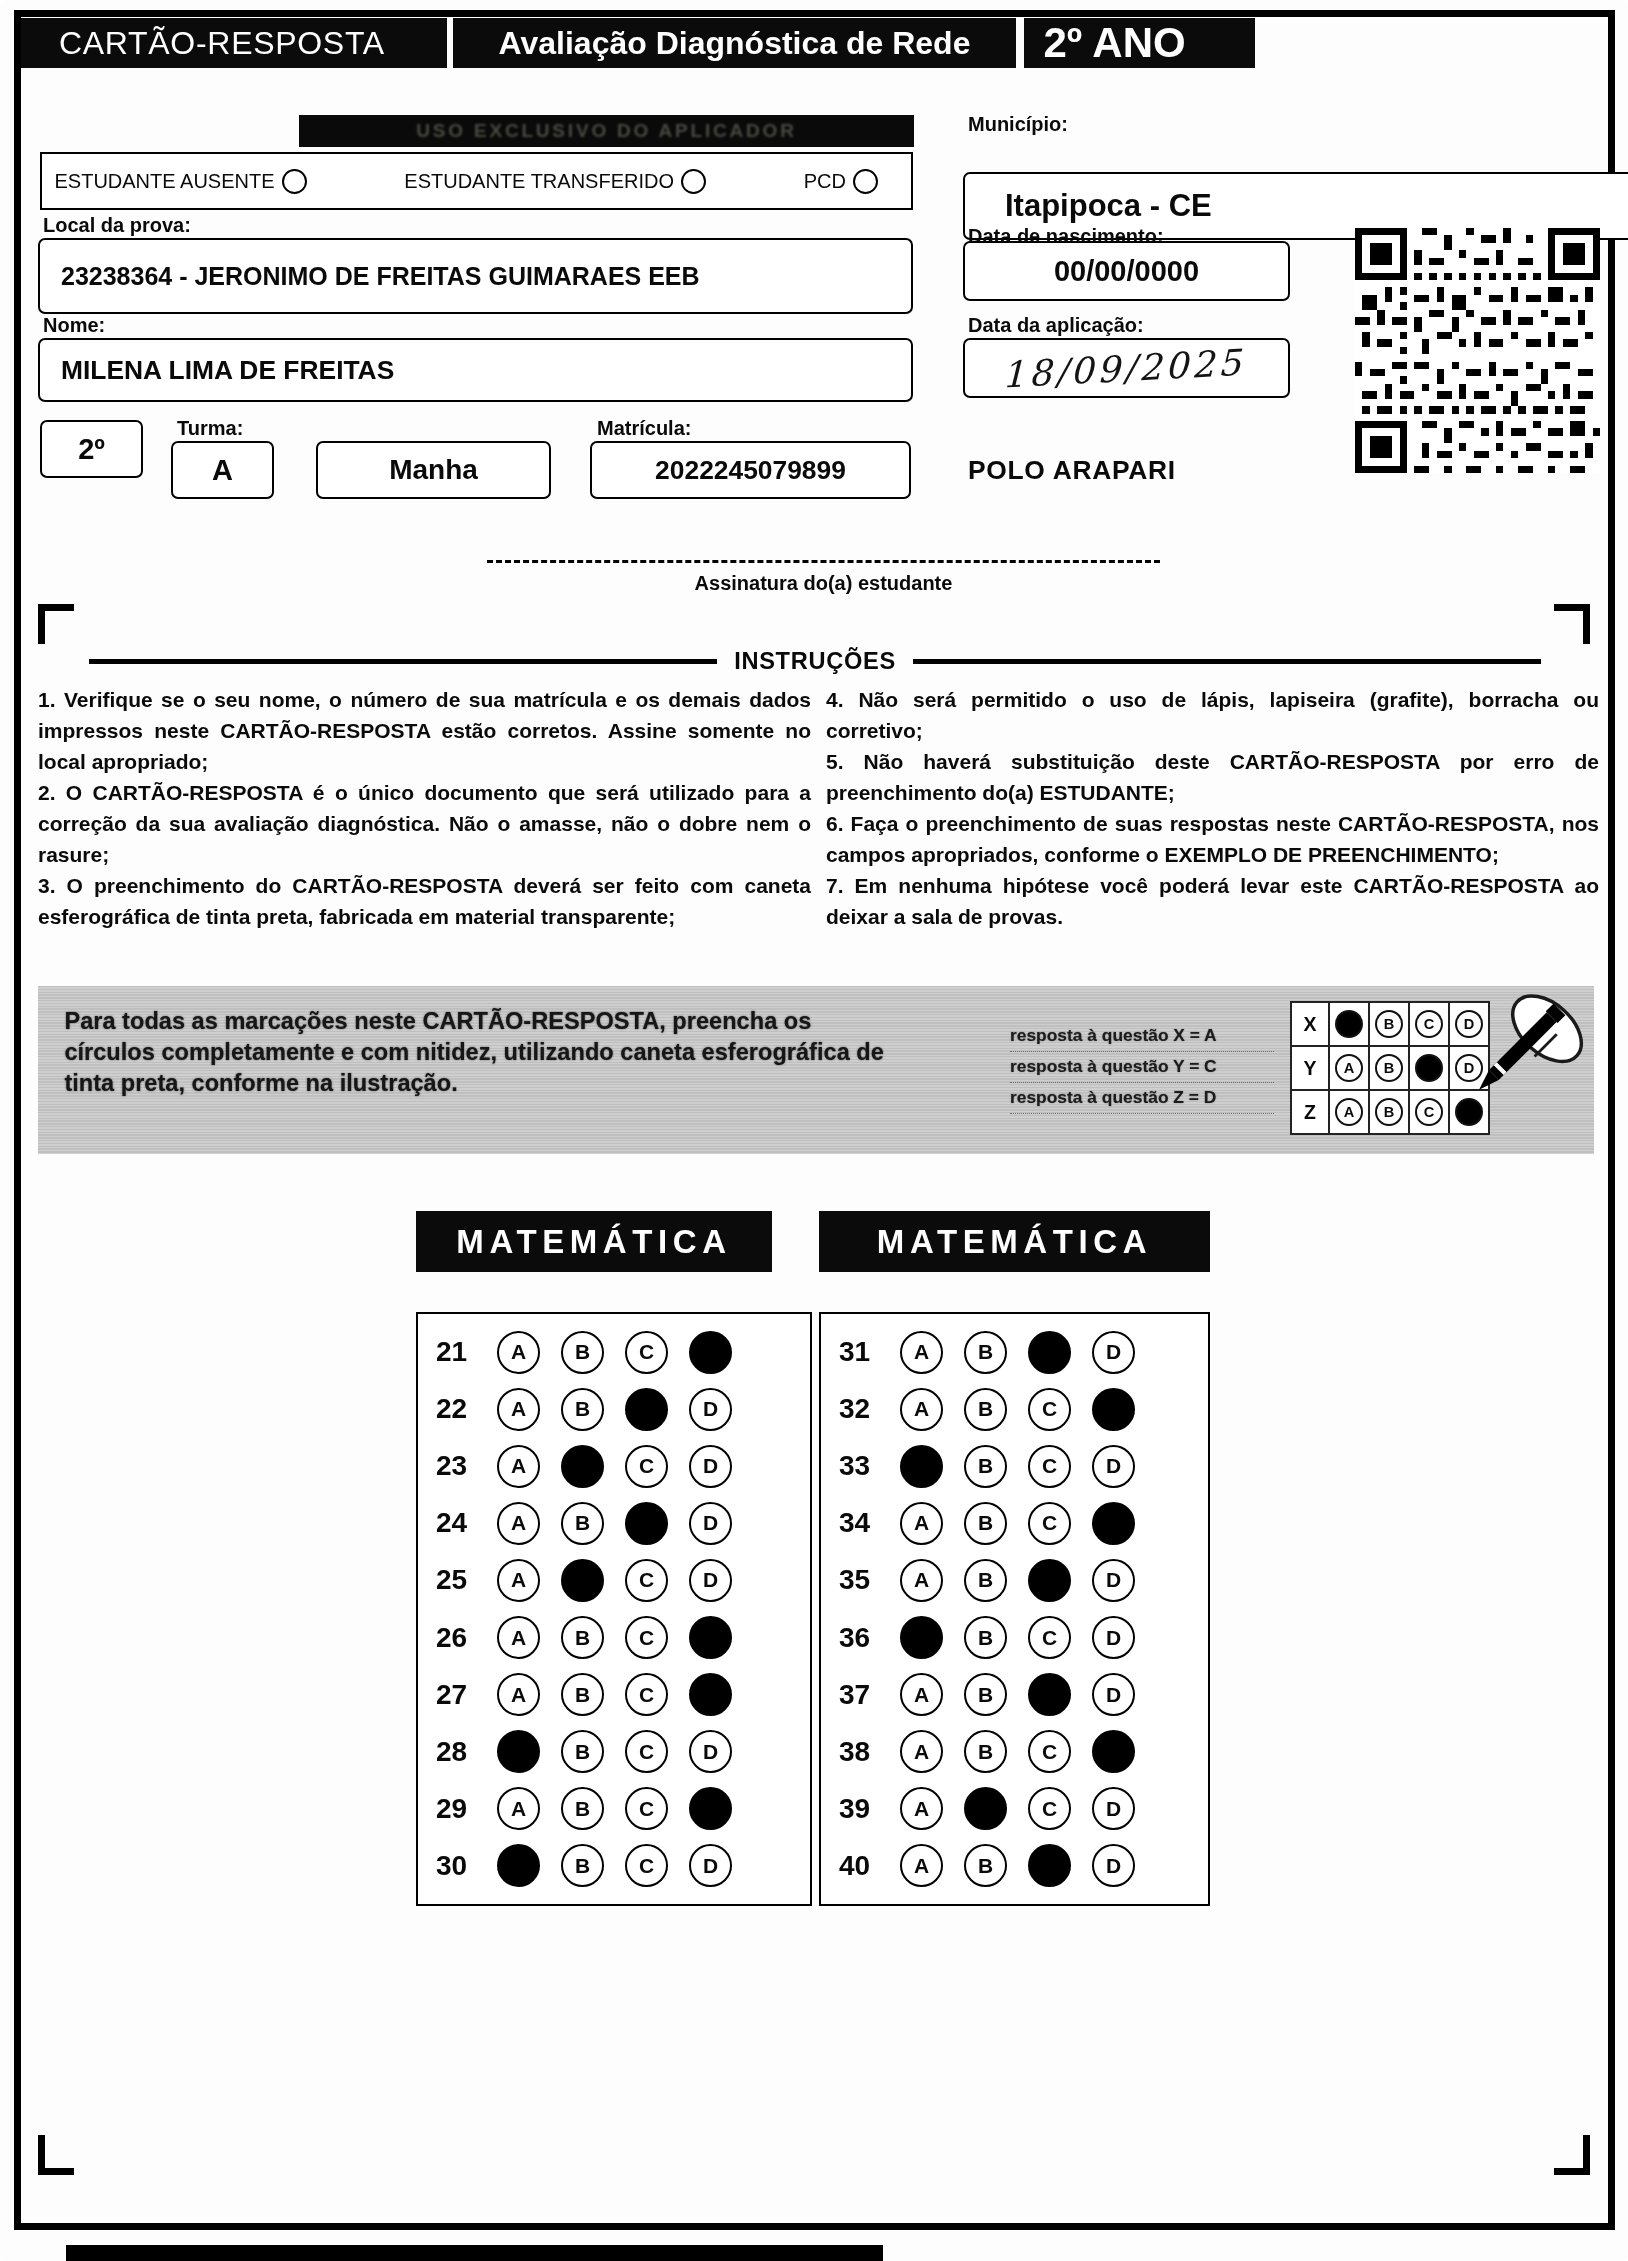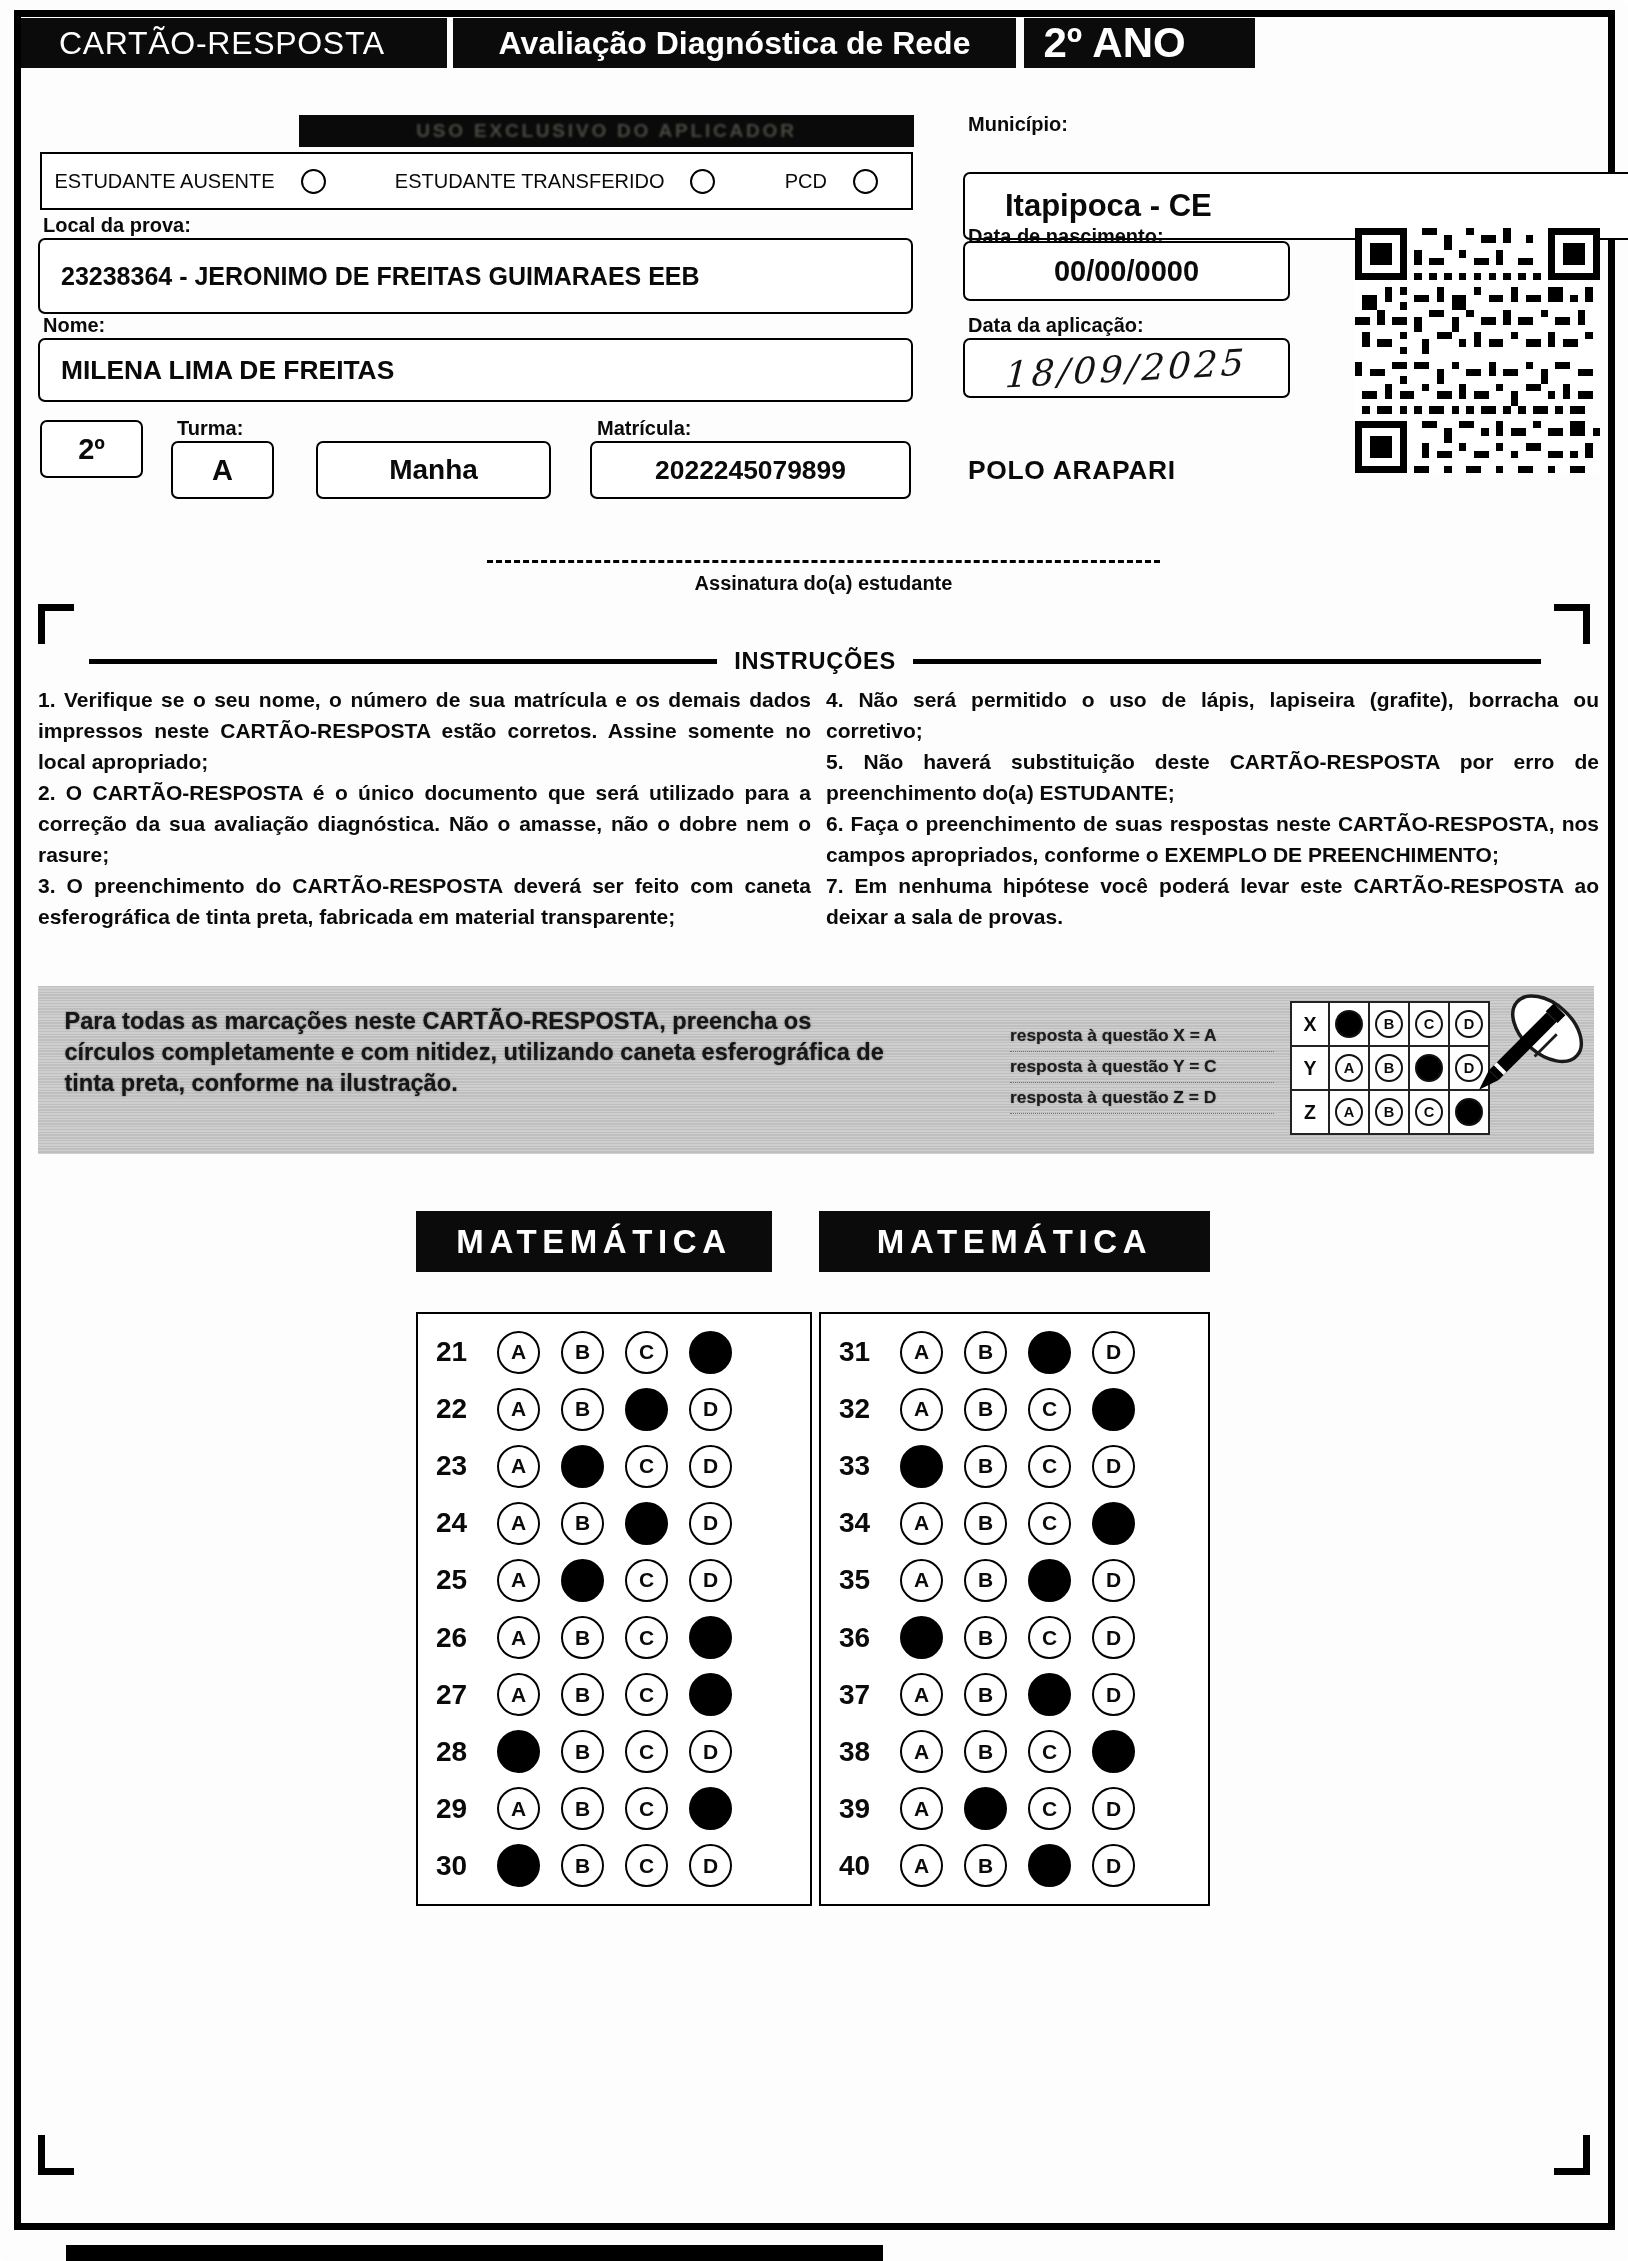--- a/index.html
+++ b/index.html
@@ -13,21 +13,21 @@
   
   .hseg { position:absolute; top:18px; height:50px; background:#0b0b0b; color:#fff; display:flex; align-items:center; }
   .hseg1 { left:21px;  width:426px; font-size:32px; padding-left:38px; letter-spacing:0.7px; }
   .hseg2 { left:453px; width:563px; font-size:32px; font-weight:bold; justify-content:center; }
   .hseg3 { left:1024px; width:231px; font-size:42px; font-weight:bold; padding-left:19.5px; }
 
   
   .redacted-bar { position:absolute; left:299px; top:115px; width:615px; height:32px; background:#0a0a0a; display:flex; align-items:center; justify-content:center; overflow:hidden; }
   .redacted-text { color:#4a4a42; font-size:19px; letter-spacing:2.8px; font-weight:bold; filter:blur(1px); white-space:nowrap; }
   .status-box { position:absolute; left:40px; top:152px; width:873px; height:58px; border:2.1px solid #000; display:flex; align-items:center; justify-content:space-between; padding:0 33px 0 12.5px; background:#fff; }
-  .status-item { display:flex; align-items:center; gap:26px;justify-content:space-between; }
+  .status-item { display:flex; align-items:center; gap:7px;justify-content:space-between; }
   .status-label { font-size:20px; }
   .status-circle { width:25px; height:25px; border:2.1px solid #000; border-radius:50%; background:#fff; flex:0 0 auto; }
 
   
   .field-label { position:absolute; font-size:20px; font-weight:bold; white-space:nowrap; }
   .field-box { position:absolute; border:2.1px solid #000; border-radius:7px; background:#fff; display:flex; align-items:center; font-weight:bold; white-space:nowrap; }
   .lbl-local     { left:43px;  top:214px; }
   .box-local     { left:38px;  top:238px; width:875px; height:76px; font-size:25px; padding-left:21px; }
   .lbl-nome      { left:43px;  top:314px; }
   .box-nome      { left:38px;  top:338px; width:875px; height:64px; font-size:26.4px; padding-left:21px; }

